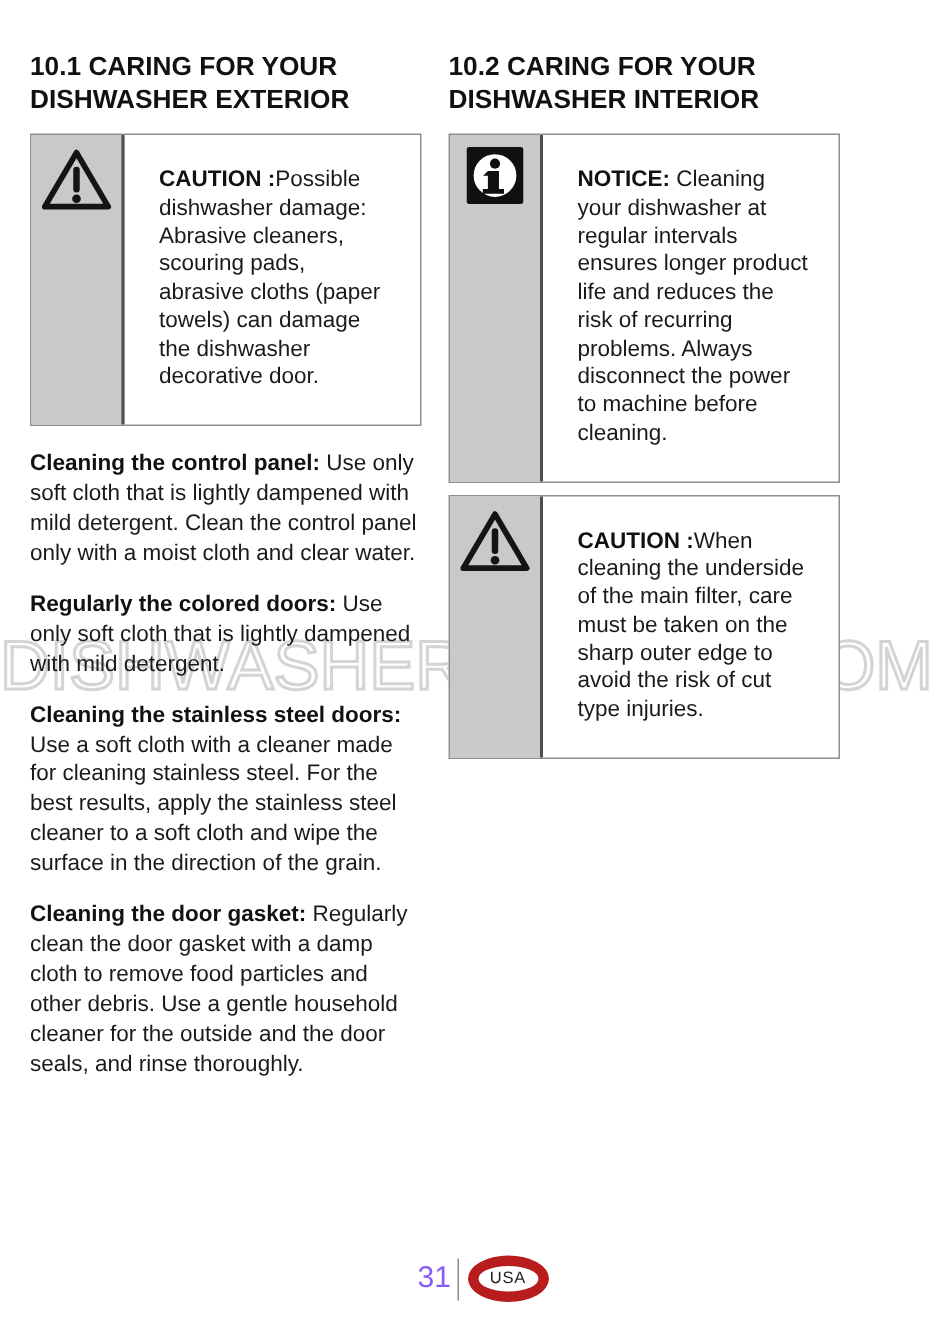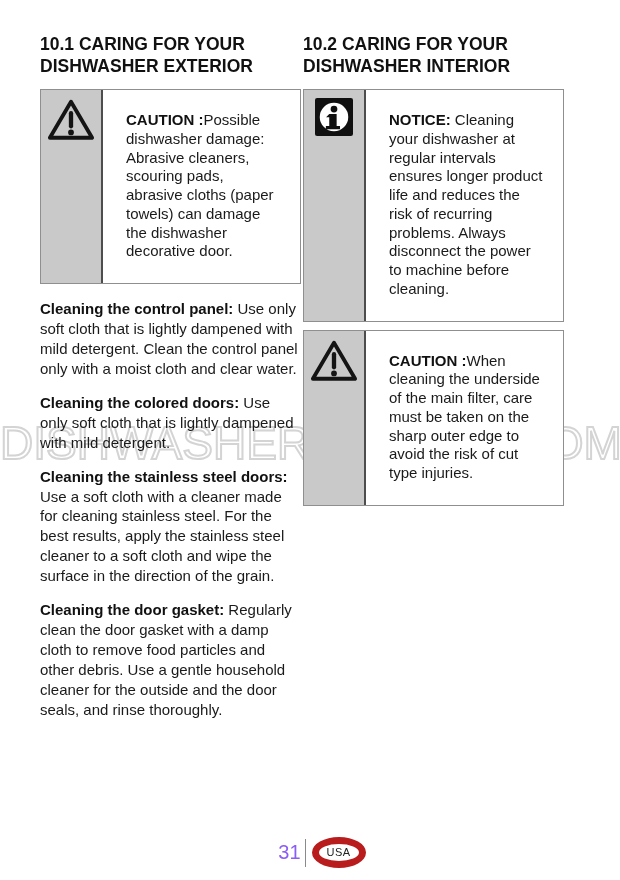--- a/index.html
+++ b/index.html
@@ -24,22 +24,22 @@
     font-size: 46px;
     letter-spacing: 0px;
     color: rgba(255,255,255,0.55);
     -webkit-text-stroke: 2px #d4d4d4;
     user-select: none;
   }
   .columns {
     position: relative;
     z-index: 1;
     display: flex;
-    gap: 2px;
-    padding: 34px 40px 0 40px;
+    gap: 18px;
+    padding: 34px 40px 0 20px;
   }
   .col { width: 261px; flex: 0 0 261px; }
   h1.section-heading {
     margin: 0 0 12px 0;
     font-size: 17.5px;
     line-height: 1.23;
     font-weight: bold;
     color: #111111;
   }
   .alert {
@@ -123,21 +123,21 @@
               <line x1="50" y1="31" x2="50" y2="58" stroke="#141414" stroke-width="9" stroke-linecap="round"></line>
               <circle cx="50" cy="71" r="6" fill="#141414"></circle>
             </svg>
           </span>
         </div>
         <p class="alert-text"><b>CAUTION :</b><span>Possible dishwasher damage: Abrasive cleaners, scouring pads, abrasive cloths (paper towels) can damage the dishwasher decorative door.</span></p>
       </div>
 
       <p class="body-para"><b>Cleaning the control panel:</b><span> Use only soft cloth that is lightly dampened with mild detergent. Clean the control panel only with a moist cloth and clear water.</span></p>
 
-      <p class="body-para"><b>Cleaning the colored doors:</b><span> Use only soft cloth that is lightly dampened with mild detergent.</span></p>
+      <p class="body-para"><b>Regularly the colored doors:</b><span> Use only soft cloth that is lightly dampened with mild detergent.</span></p>
 
       <p class="body-para"><b>Cleaning the stainless steel doors:</b><span> Use a soft cloth with a cleaner made for cleaning stainless steel. For the best results, apply the stainless steel cleaner to a soft cloth and wipe the surface in the direction of the grain.</span></p>
 
       <p class="body-para"><b>Cleaning the door gasket:</b><span> Regularly clean the door gasket with a damp cloth to remove food particles and other debris. Use a gentle household cleaner for the outside and the door seals, and rinse thoroughly.</span></p>
     </section>
 
     <section class="col">
       <h1 class="section-heading">10.2 CARING FOR YOUR DISHWASHER INTERIOR</h1>
 
       <div class="alert" style="margin-bottom:8px;">

